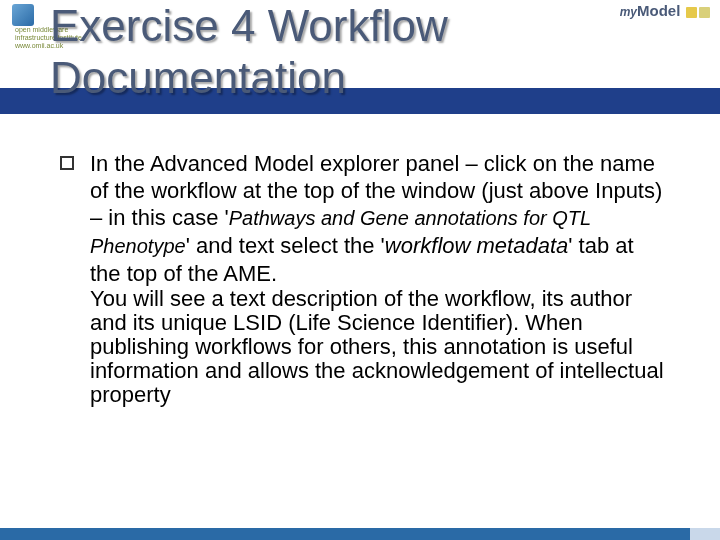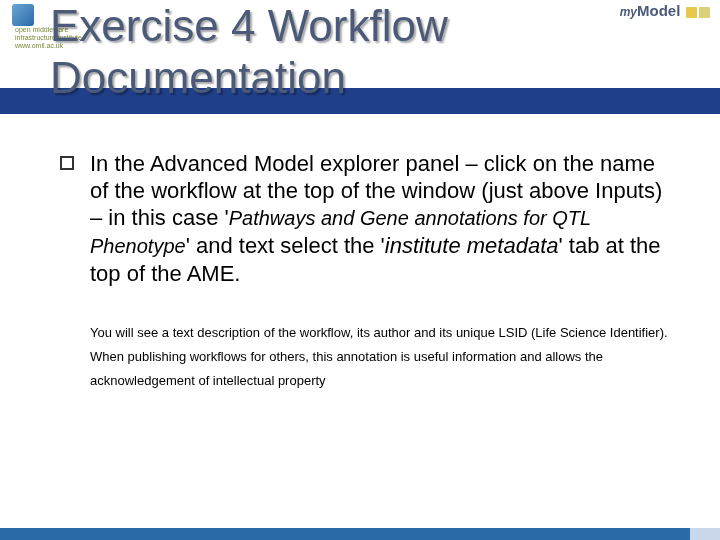--- a/index.html
+++ b/index.html
@@ -108,23 +108,22 @@
   .p1 .it1 {
     font-style: italic;
     font-size: 20px;
   }
   .p1 .it2 {
     font-style: italic;
     font-size: 22px;
   }
 
   .p2 {
-    margin-top: 34px;
     margin-left: 30px;
-    font-size: 13px;
+    font-size: 22px;
     line-height: 24px;
     color: #000;
   }
 
   
   .footer-bar {
     position: absolute;
     left: 0;
     bottom: 0;
     width: 720px;
@@ -161,21 +160,21 @@
     <span class="sq sq1"></span><span class="sq sq2"></span>
   </div>
 
   <div class="title">Exercise 4 Workflow Documentation</div>
 
   <div class="content">
 
     <div class="bullet-row">
       <div class="bullet-mark"></div>
       <div class="p1">
-        <span>In the Advanced Model explorer panel – click on the name of the workflow at the top of the window (just above Inputs) – in this case '</span><span class="it1">Pathways and Gene annotations for QTL Phenotype</span><span>' and text select the '</span><span class="it2">institute metadata</span><span>' tab at the top of the AME.</span>
+        <span>In the Advanced Model explorer panel – click on the name of the workflow at the top of the window (just above Inputs) – in this case '</span><span class="it1">Pathways and Gene annotations for QTL Phenotype</span><span>' and text select the '</span><span class="it2">workflow metadata</span><span>' tab at the top of the AME.</span>
       </div>
     </div>
 
     <div class="p2">You will see a text description of the workflow, its author and its unique LSID (Life Science Identifier). When publishing workflows for others, this annotation is useful information and allows the acknowledgement of intellectual property</div>
 
   </div>
 
   <div class="footer-bar"></div>
   <div class="footer-corner"></div>
 

